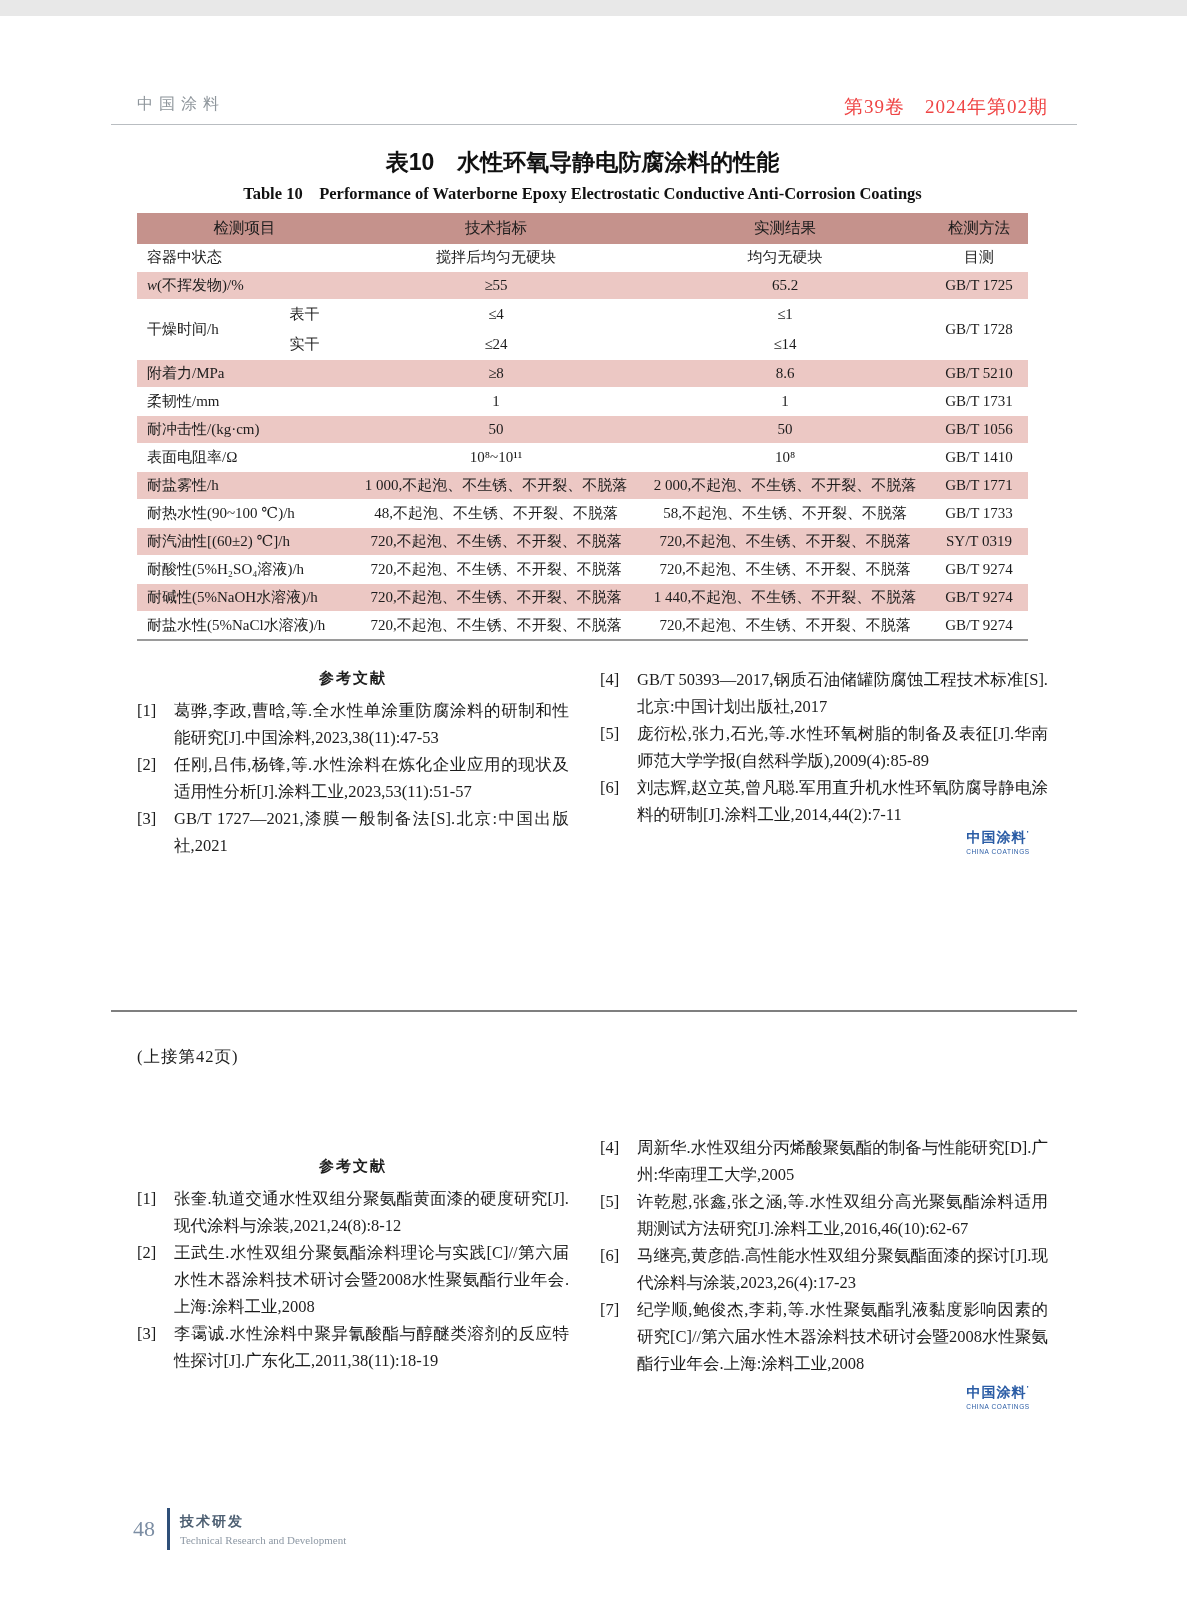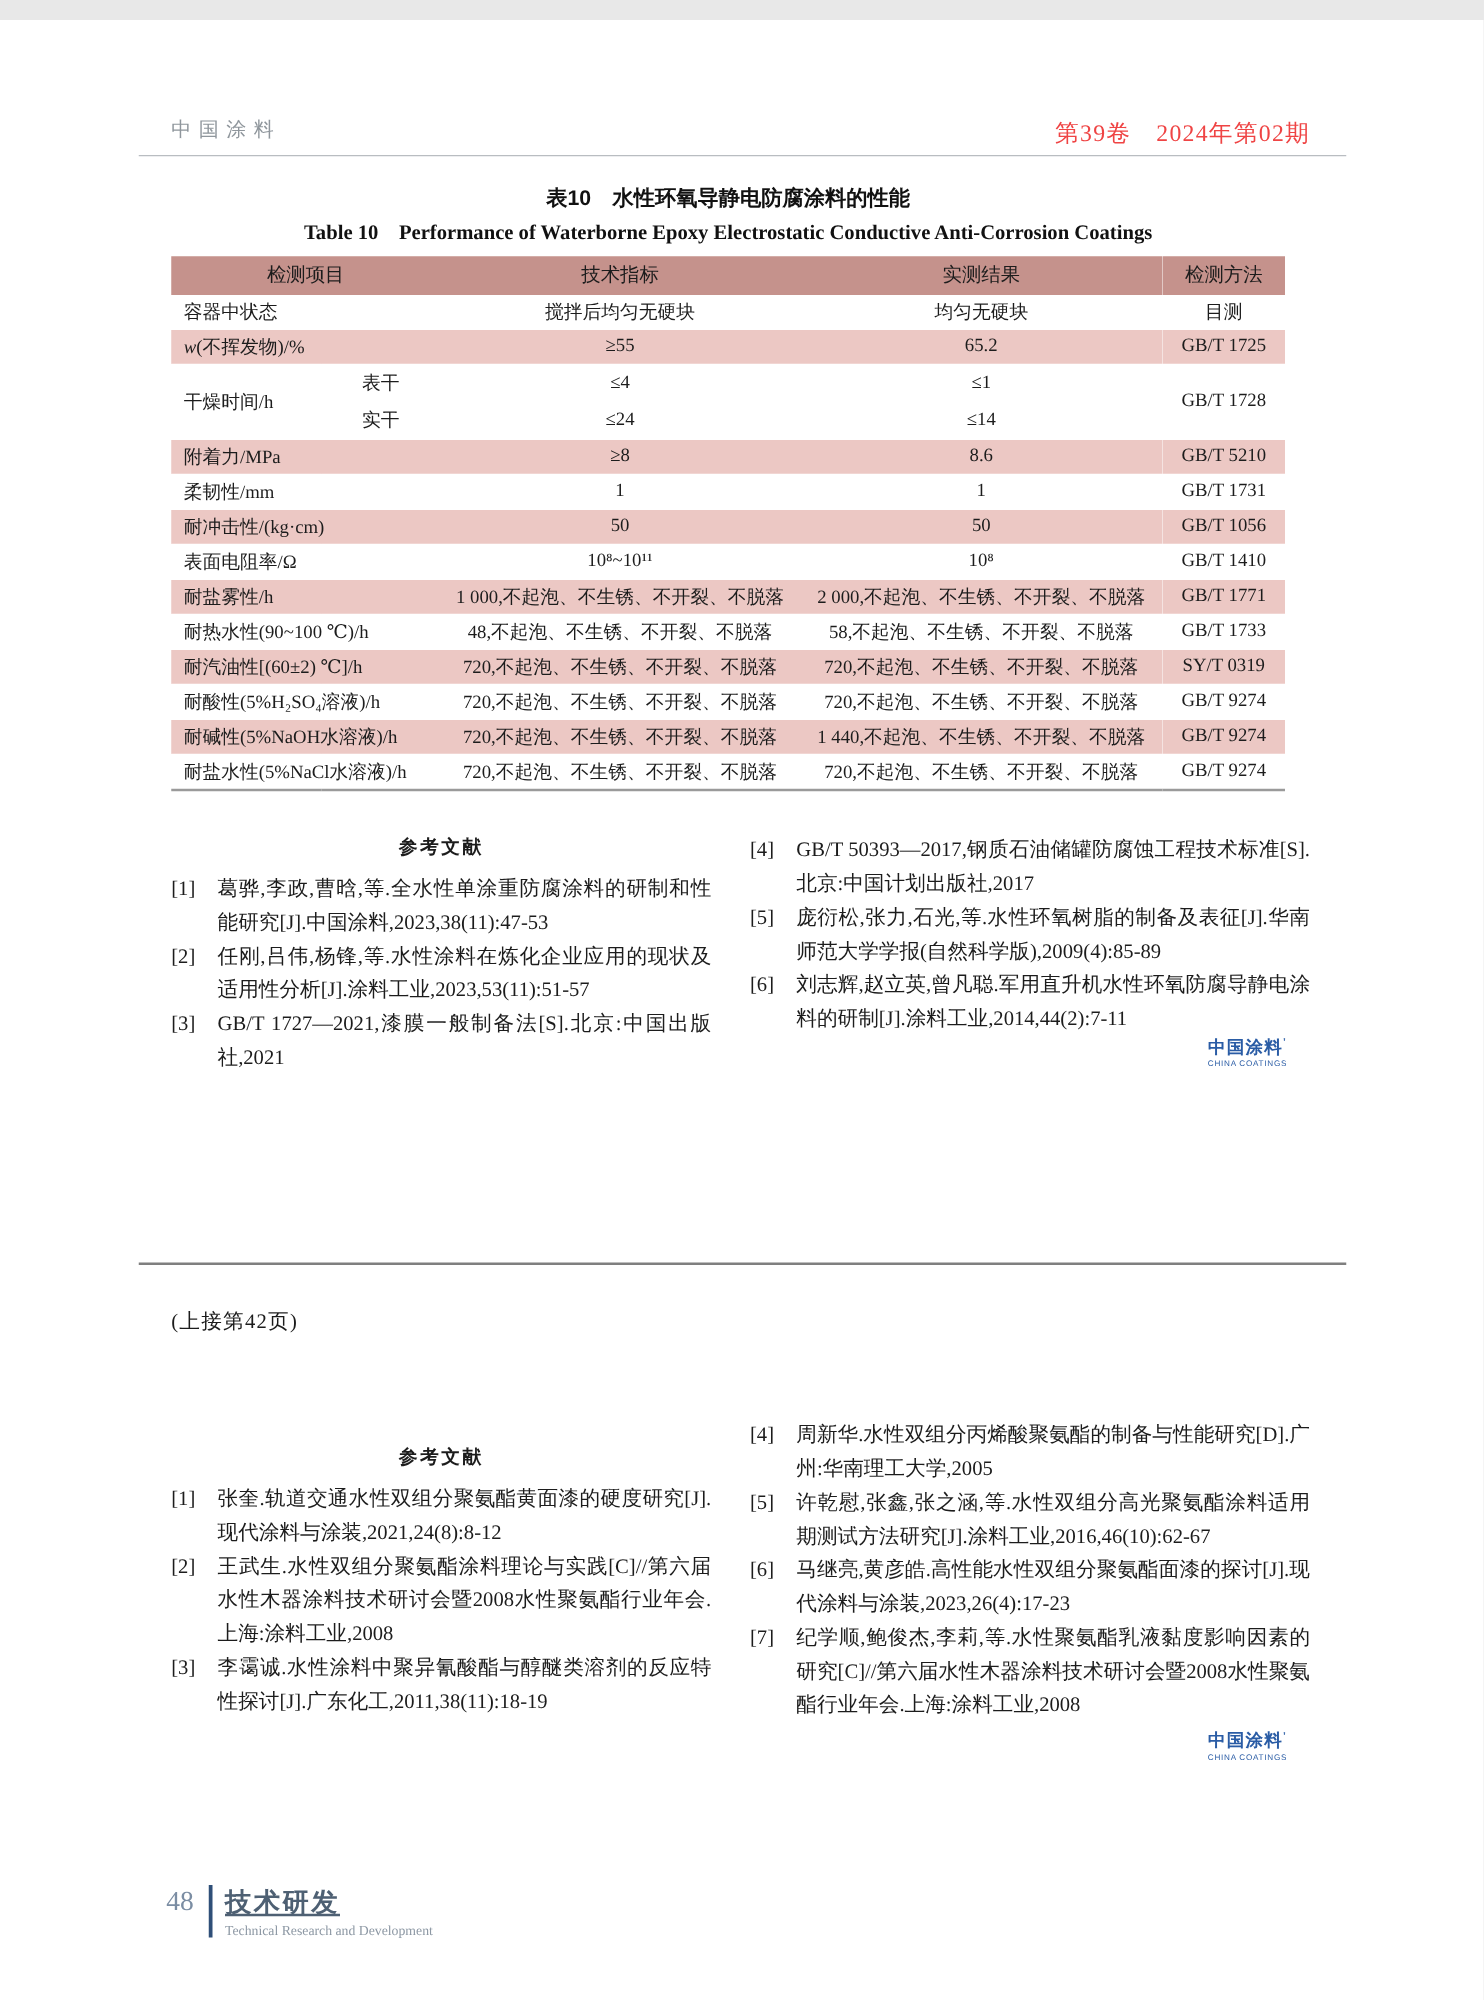--- a/index.html
+++ b/index.html
@@ -7,21 +7,21 @@
         font-family:"Liberation Serif","DejaVu Serif",serif;color:#1c1c1c;overflow:hidden;}
 
   
   .runhead{position:absolute;left:137px;top:78px;width:911px;display:flex;justify-content:space-between;}
   .runhead .journal{font-size:16px;color:#8f969c;letter-spacing:6px;}
   .runhead .issue{font-size:19px;color:#ef4444;letter-spacing:1px;}
   .headrule{position:absolute;left:111px;top:108px;width:966px;height:1px;background:#b9bdc1;}
 
   
   .tablewrap{position:absolute;left:137px;top:131px;width:891px;}
-  .t-zh{font-family:"Liberation Sans","DejaVu Sans",sans-serif;font-weight:bold;font-size:17px;text-align:center;color:#111;}
+  .t-zh{font-family:"Liberation Sans","DejaVu Sans",sans-serif;font-weight:bold;font-size:23px;text-align:center;color:#111;}
   .t-en{font-weight:bold;font-size:16.5px;text-align:center;margin-top:5px;color:#111;}
 
   
   table.perf{border-collapse:collapse;width:891px;margin-top:8px;table-layout:fixed;
              font-size:15px;border-bottom:2px solid #9a9a9a;}
   table.perf td,table.perf th{padding:0 4px;height:27px;font-weight:normal;text-align:center;
              overflow:hidden;white-space:nowrap;}
   table.perf tr.hd th{background:#c5928c;height:31px;font-size:15.5px;}
   table.perf tr.tint td{background:#ecc8c4;border-top:1.5px solid #fff;border-bottom:1.5px solid #fff;}
   table.perf .c-item{text-align:left;padding-left:10px;}
@@ -39,24 +39,24 @@
   .logo{position:absolute;width:80px;text-align:center;color:#2a5ca5;}
   .logo .zh{font-family:"Liberation Sans","DejaVu Sans",sans-serif;font-weight:bold;font-size:14px;letter-spacing:1px;}
   .logo .mark{font-size:8px;vertical-align:top;}
   .logo .en{font-family:"Liberation Sans","DejaVu Sans",sans-serif;font-size:6.5px;letter-spacing:0.6px;margin-top:1px;}
 
   
   .divider{position:absolute;left:111px;top:994px;width:966px;height:2px;background:#7f7f7f;}
   .contnote{position:absolute;left:137px;top:1030px;font-size:16.5px;letter-spacing:1px;}
 
   
-  .footer{position:absolute;left:133px;top:1492px;display:flex;align-items:flex-start;}
+  .footer{position:absolute;left:133px;top:1492px;display:flex;align-items:center;}
   .footer .pn{font-size:22px;color:#7b8da3;margin-right:12px;}
   .footer .bar{width:3px;height:42px;background:#2f4f78;margin-right:10px;}
-  .footer .sec-zh{font-family:"Liberation Sans","DejaVu Sans",sans-serif;font-weight:bold;font-size:21px;color:#4e6073;letter-spacing:2px;text-decoration:underline;}
+  .footer .sec-zh{font-family:"Liberation Sans","DejaVu Sans",sans-serif;font-weight:bold;font-size:14px;color:#4e6073;letter-spacing:2px;}
   .footer .sec-en{font-size:11px;color:#8d98a4;margin-top:3px;}
 </style>
 </head>
 <body>
 
 <div class="page">
 
   <div class="runhead">
     <span class="journal">中国涂料</span>
     <span class="issue">第39卷　2024年第02期</span>

